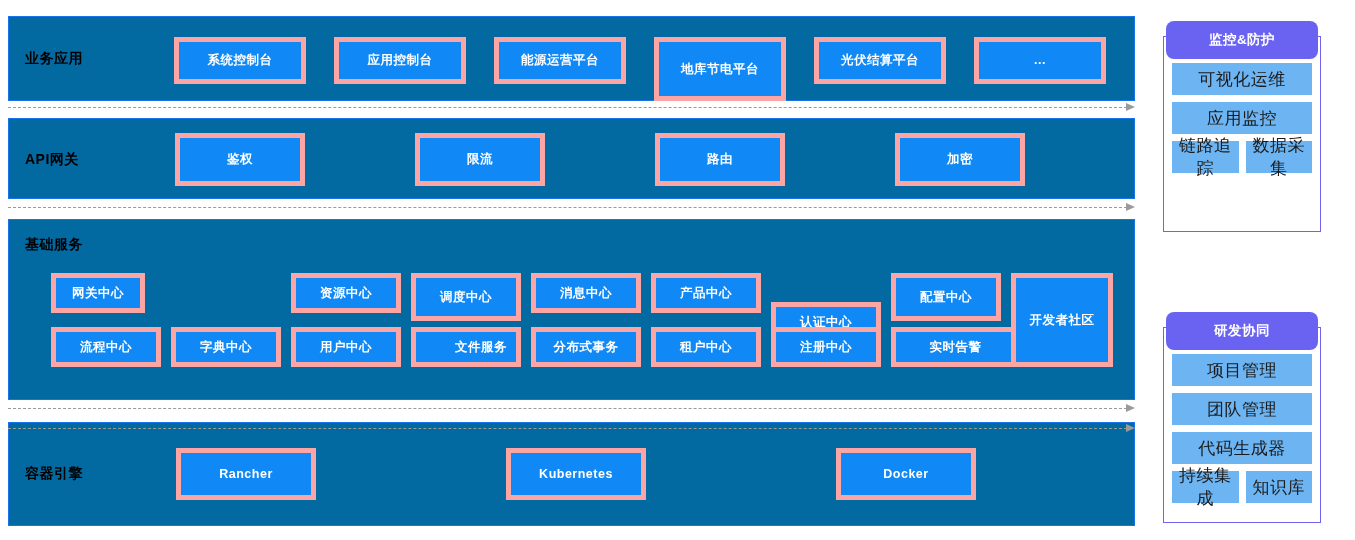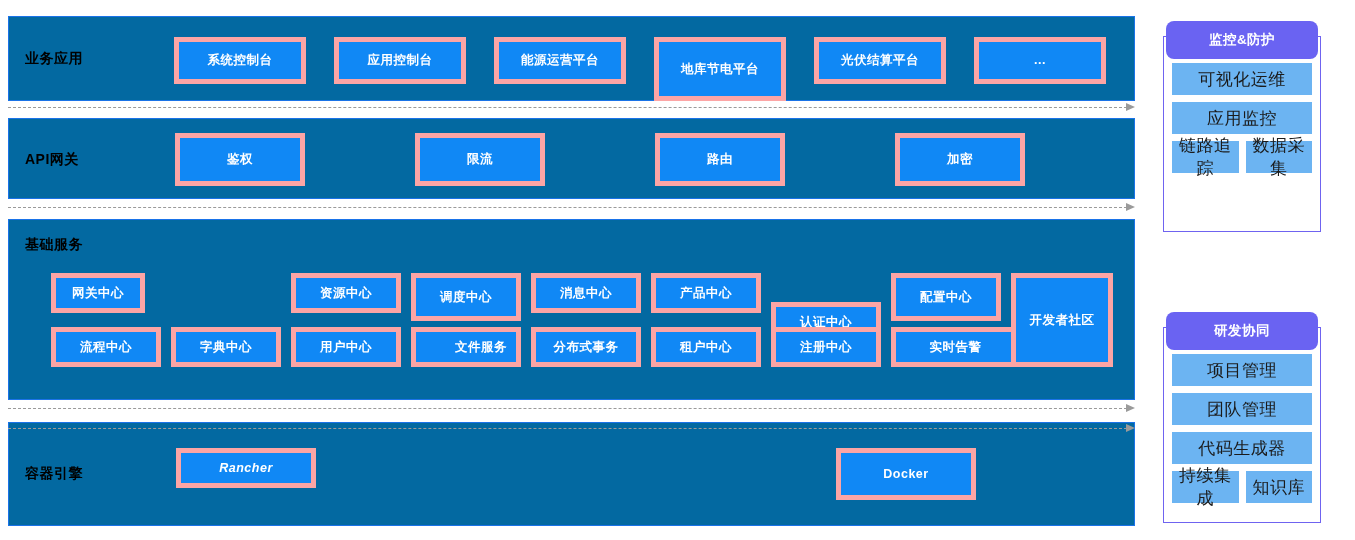--- a/index.html
+++ b/index.html
@@ -177,21 +177,22 @@
   </div>
 
   <div class="conn" style="top:404px;">
     <div class="line"></div>
     <div class="head"></div>
   </div>
 
   <div class="layer" style="top:422px; height:104px;">
     <div class="layer-title" style="left:16px; top:42px;">容器引擎</div>
 
-    <div class="bbox" style="left:167px; top:25px; width:140px; height:40px;font-style:italic;">Rancher</div>
+    <div class="bbox" style="left:167px; top:25px; width:140px; height:52px;">Rancher</div>
+    <div class="bbox" style="left:497px; top:25px; width:140px; height:52px;">Kubernetes</div>
     <div class="bbox" style="left:827px; top:25px; width:140px; height:52px;">Docker</div>
   </div>
 
   <div class="conn" style="top:424px;">
     <div class="line"></div>
     <div class="head"></div>
   </div>
 
   <div class="panel" style="left:1163px; top:36px; height:196px;">
     <div class="panel-header">监控&amp;防护</div>

